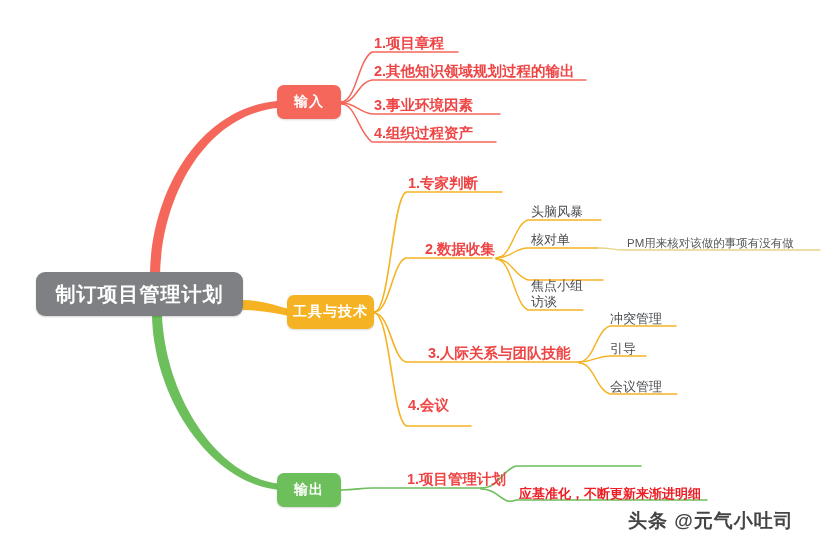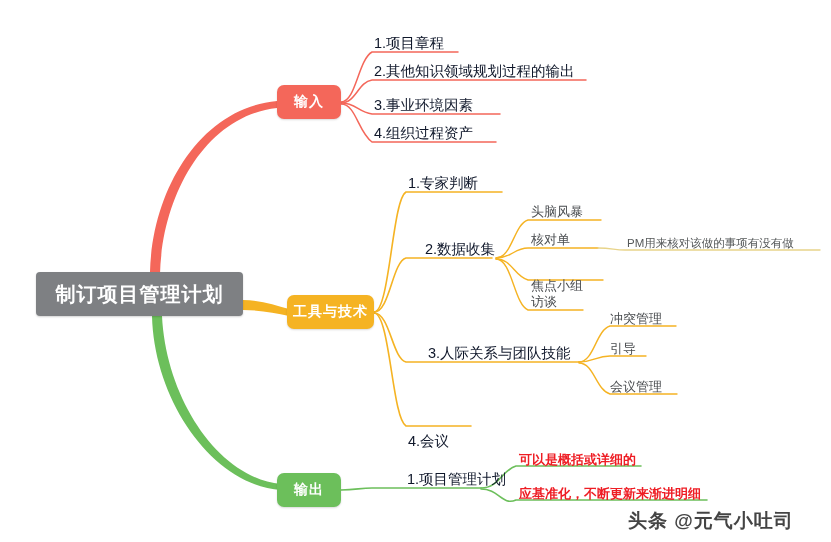--- a/index.html
+++ b/index.html
@@ -27,21 +27,21 @@
   }
   .node {
     position: absolute;
     box-sizing: border-box;
     white-space: nowrap;
   }
   
   .root-node {
     background: #7e8083;
     color: #ffffff;
-    border-radius: 4px;
+    border-radius: 9px;
     font-size: 20px;
     font-weight: bold;
     letter-spacing: 1px;
     display: flex;
     align-items: center;
     justify-content: center;
     box-shadow: 0 1px 2px rgba(0,0,0,0.18);
   }
   
   .pill {
@@ -55,22 +55,22 @@
     justify-content: center;
     box-shadow: 0 1px 2px rgba(0,0,0,0.15);
   }
   .pill-input  { background: #f4675a; }
   .pill-tools  { background: #f5b323; }
   .pill-output { background: #6cbf5b; }
 
   
   .leaf {
     font-size: 14.5px;
-    font-weight: normal;
-    color: #0f172a;
+    font-weight: bold;
+    color: #ef4444;
     line-height: 1;
     display: flex;
     align-items: flex-end;
   }
   .leaf.sub {
     font-size: 13px;
     font-weight: normal;
     color: #4a4d50;
     align-items: center;
   }
@@ -177,21 +177,21 @@
 
   <div class="node leaf" style="left:408px; top:172px; height:18px;">
     <span>1.专家判断</span>
   </div>
   <div class="node leaf" style="left:408px; top:238px; height:18px;margin-left:17px;">
     <span>2.数据收集</span>
   </div>
   <div class="node leaf" style="left:428px; top:342px; height:18px;">
     <span>3.人际关系与团队技能</span>
   </div>
-  <div class="node leaf" style="left:408px; top:430px; height:18px;">
+  <div class="node leaf" style="left:408px; top:394px; height:18px;">
     <span>4.会议</span>
   </div>
 
   <div class="node leaf sub" style="left:531px; top:203px; height:16px;">
     <span>头脑风暴</span>
   </div>
   <div class="node leaf sub" style="left:531px; top:231px; height:16px;">
     <span>核对单</span>
   </div>
   <div class="node leaf sub" style="left:531px; top:277px; height:16px;">
@@ -212,23 +212,20 @@
     <span>引导</span>
   </div>
   <div class="node leaf sub" style="left:610px; top:378px; height:16px;">
     <span>会议管理</span>
   </div>
 
   <div class="node leaf" style="left:375px; top:468px; height:18px;margin-left:32px;">
     <span>1.项目管理计划</span>
   </div>
 
-  <div class="node leaf danger" style="left:519px; top:450px; height:16px;">
-    <span>可以是概括或详细的</span>
-  </div>
   <div class="node leaf danger" style="left:519px; top:484px; height:16px;">
     <span>应基准化，不断更新来渐进明细</span>
   </div>
 
   <div class="watermark" style="left:628px; top:508px;">
     <span>头条 @元气小吐司</span>
   </div>
 
 </div>
 

